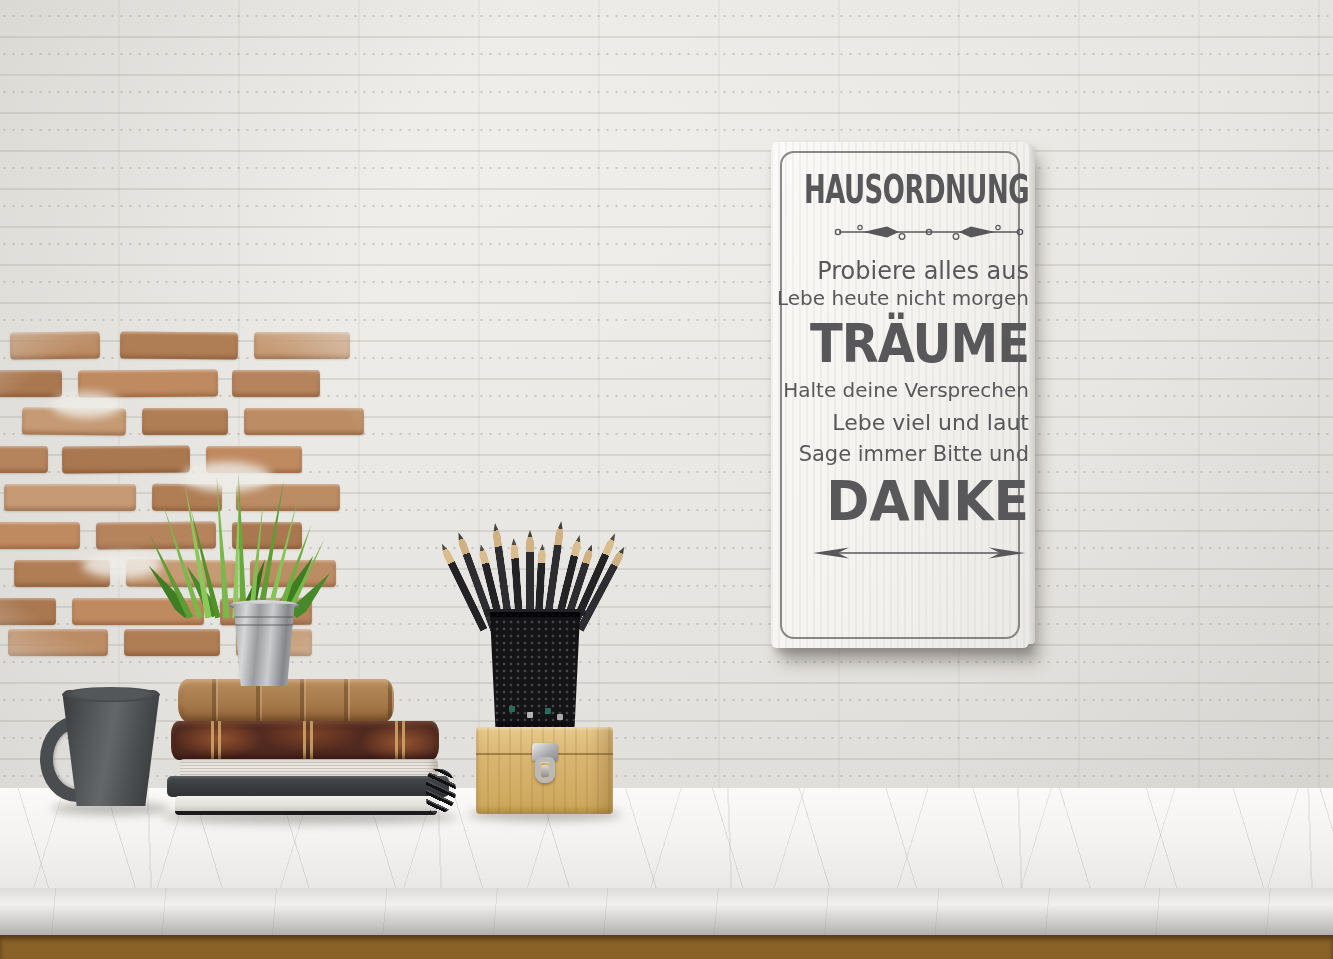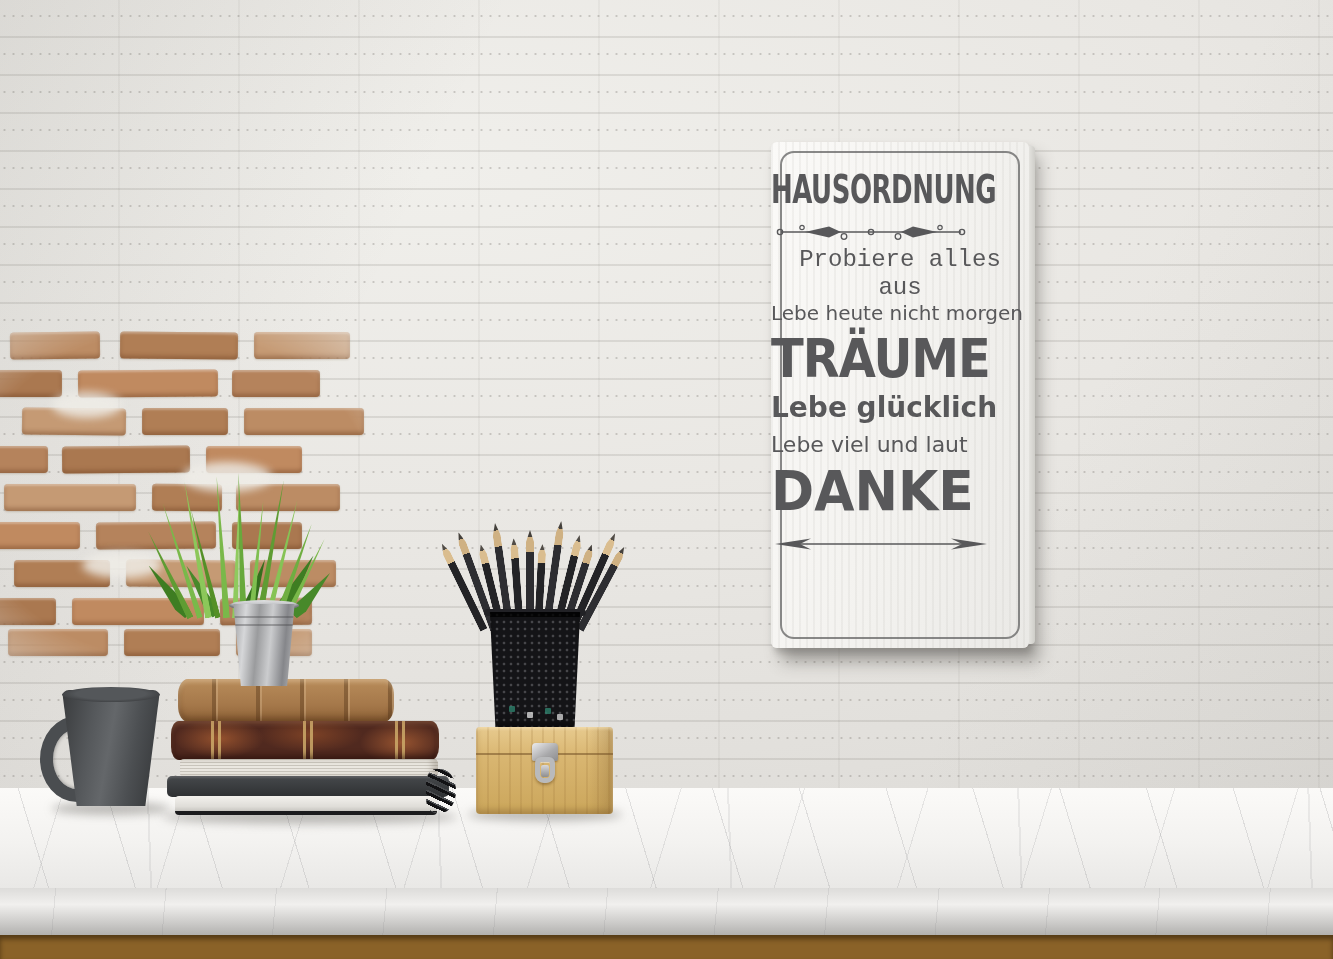--- a/index.html
+++ b/index.html
@@ -28,24 +28,24 @@
   
   .sign{position:absolute;left:771px;top:142px;width:258px;height:506px;border-radius:6px;
     background-image:
       repeating-linear-gradient(to right,rgba(178,176,170,.13) 0 2px,rgba(0,0,0,0) 2px 7px),
       linear-gradient(105deg,#fbfaf8,#f3f2ef 55%,#eae9e6);
     box-shadow:10px 14px 16px rgba(82,80,76,.45),3px 5px 6px rgba(82,80,76,.28);}
   .sign-edge{position:absolute;right:-6px;top:4px;width:6px;height:498px;border-radius:0 4px 4px 0;
     background:linear-gradient(to right,#e3e2de,#cfcec9);}
   .sign-border{position:absolute;left:9px;top:9px;right:9px;bottom:9px;border:2px solid rgba(104,104,104,.78);
     border-radius:14px;}
-  .sign-content{position:absolute;inset:0;display:flex;flex-direction:column;align-items:flex-start;color:#58585a;text-align:center;}
+  .sign-content{position:absolute;inset:0;display:flex;flex-direction:column;align-items:flex-end;color:#58585a;text-align:center;}
   .s-title{font-size:26px;font-weight:bold;letter-spacing:-.5px;line-height:1;transform:scaleY(1.5);margin-top:34px;}
   .s-orn{margin-top:20px;line-height:0;}
-  .s-reg-lg{font-size:24px;line-height:1.15;margin-top:4px;font-family:Liberation Mono, monospace;}
+  .s-reg-lg{font-size:24px;line-height:1.15;margin-top:16px;}
   .s-reg-md{font-size:20px;line-height:1.2;margin-top:0;}
   .s-huge{font-size:48px;font-weight:bold;letter-spacing:-1px;line-height:1.05;transform:scaleY(1.10);margin-top:8px;}
   .s-caps{font-size:21px;font-weight:bold;letter-spacing:-.3px;line-height:1.2;margin-top:12px;}
   .s-reg2{font-size:20px;line-height:1.2;margin-top:10px;}
   .s-bold-lg{font-size:28px;font-weight:bold;line-height:1.15;margin-top:8px;}
   .s-reg3{font-size:22px;line-height:1.2;margin-top:8px;}
   .s-reg4{font-size:21px;line-height:1.2;margin-top:6px;}
   .s-huge2{font-size:52px;font-weight:bold;line-height:1.05;transform:scaleY(1.05);margin-top:6px;}
   .s-arrow{margin-top:16px;line-height:0;}
 
@@ -202,22 +202,23 @@
           <circle cx="73" cy="14.5" r="2.8" fill="none" stroke="#58585a" stroke-width="1.3"></circle>
           <circle cx="31" cy="5.5" r="2.2" fill="none" stroke="#58585a" stroke-width="1.2"></circle>
           <path d="M166 10 L142 4.5 L130 10 L142 15.5 Z" fill="#58585a"></path>
           <circle cx="127" cy="14.5" r="2.8" fill="none" stroke="#58585a" stroke-width="1.3"></circle>
           <circle cx="169" cy="5.5" r="2.2" fill="none" stroke="#58585a" stroke-width="1.2"></circle>
         </svg>
       </div>
       <div class="s-reg-lg">Probiere alles aus</div>
       <div class="s-reg-md">Lebe heute nicht morgen</div>
       <div class="s-huge">TRÄUME</div>
-      <div class="s-bold-lg">Lebe glücklich</div>
+      <div class="s-reg2">Halte deine Versprechen</div>
       <div class="s-reg3">Lebe viel und laut</div>
+      <div class="s-reg4">Sage immer Bitte und</div>
       <div class="s-huge2">DANKE</div>
       <div class="s-arrow">
         <svg width="220" height="18" viewBox="0 0 220 18">
           <line x1="18" y1="9" x2="202" y2="9" stroke="#58585a" stroke-width="1.5"></line>
           <path d="M4 9 L40 3.5 L29 9 L40 14.5 Z" fill="#58585a"></path>
           <path d="M216 9 L180 3.5 L191 9 L180 14.5 Z" fill="#58585a"></path>
         </svg>
       </div>
     </div>
   </div>

